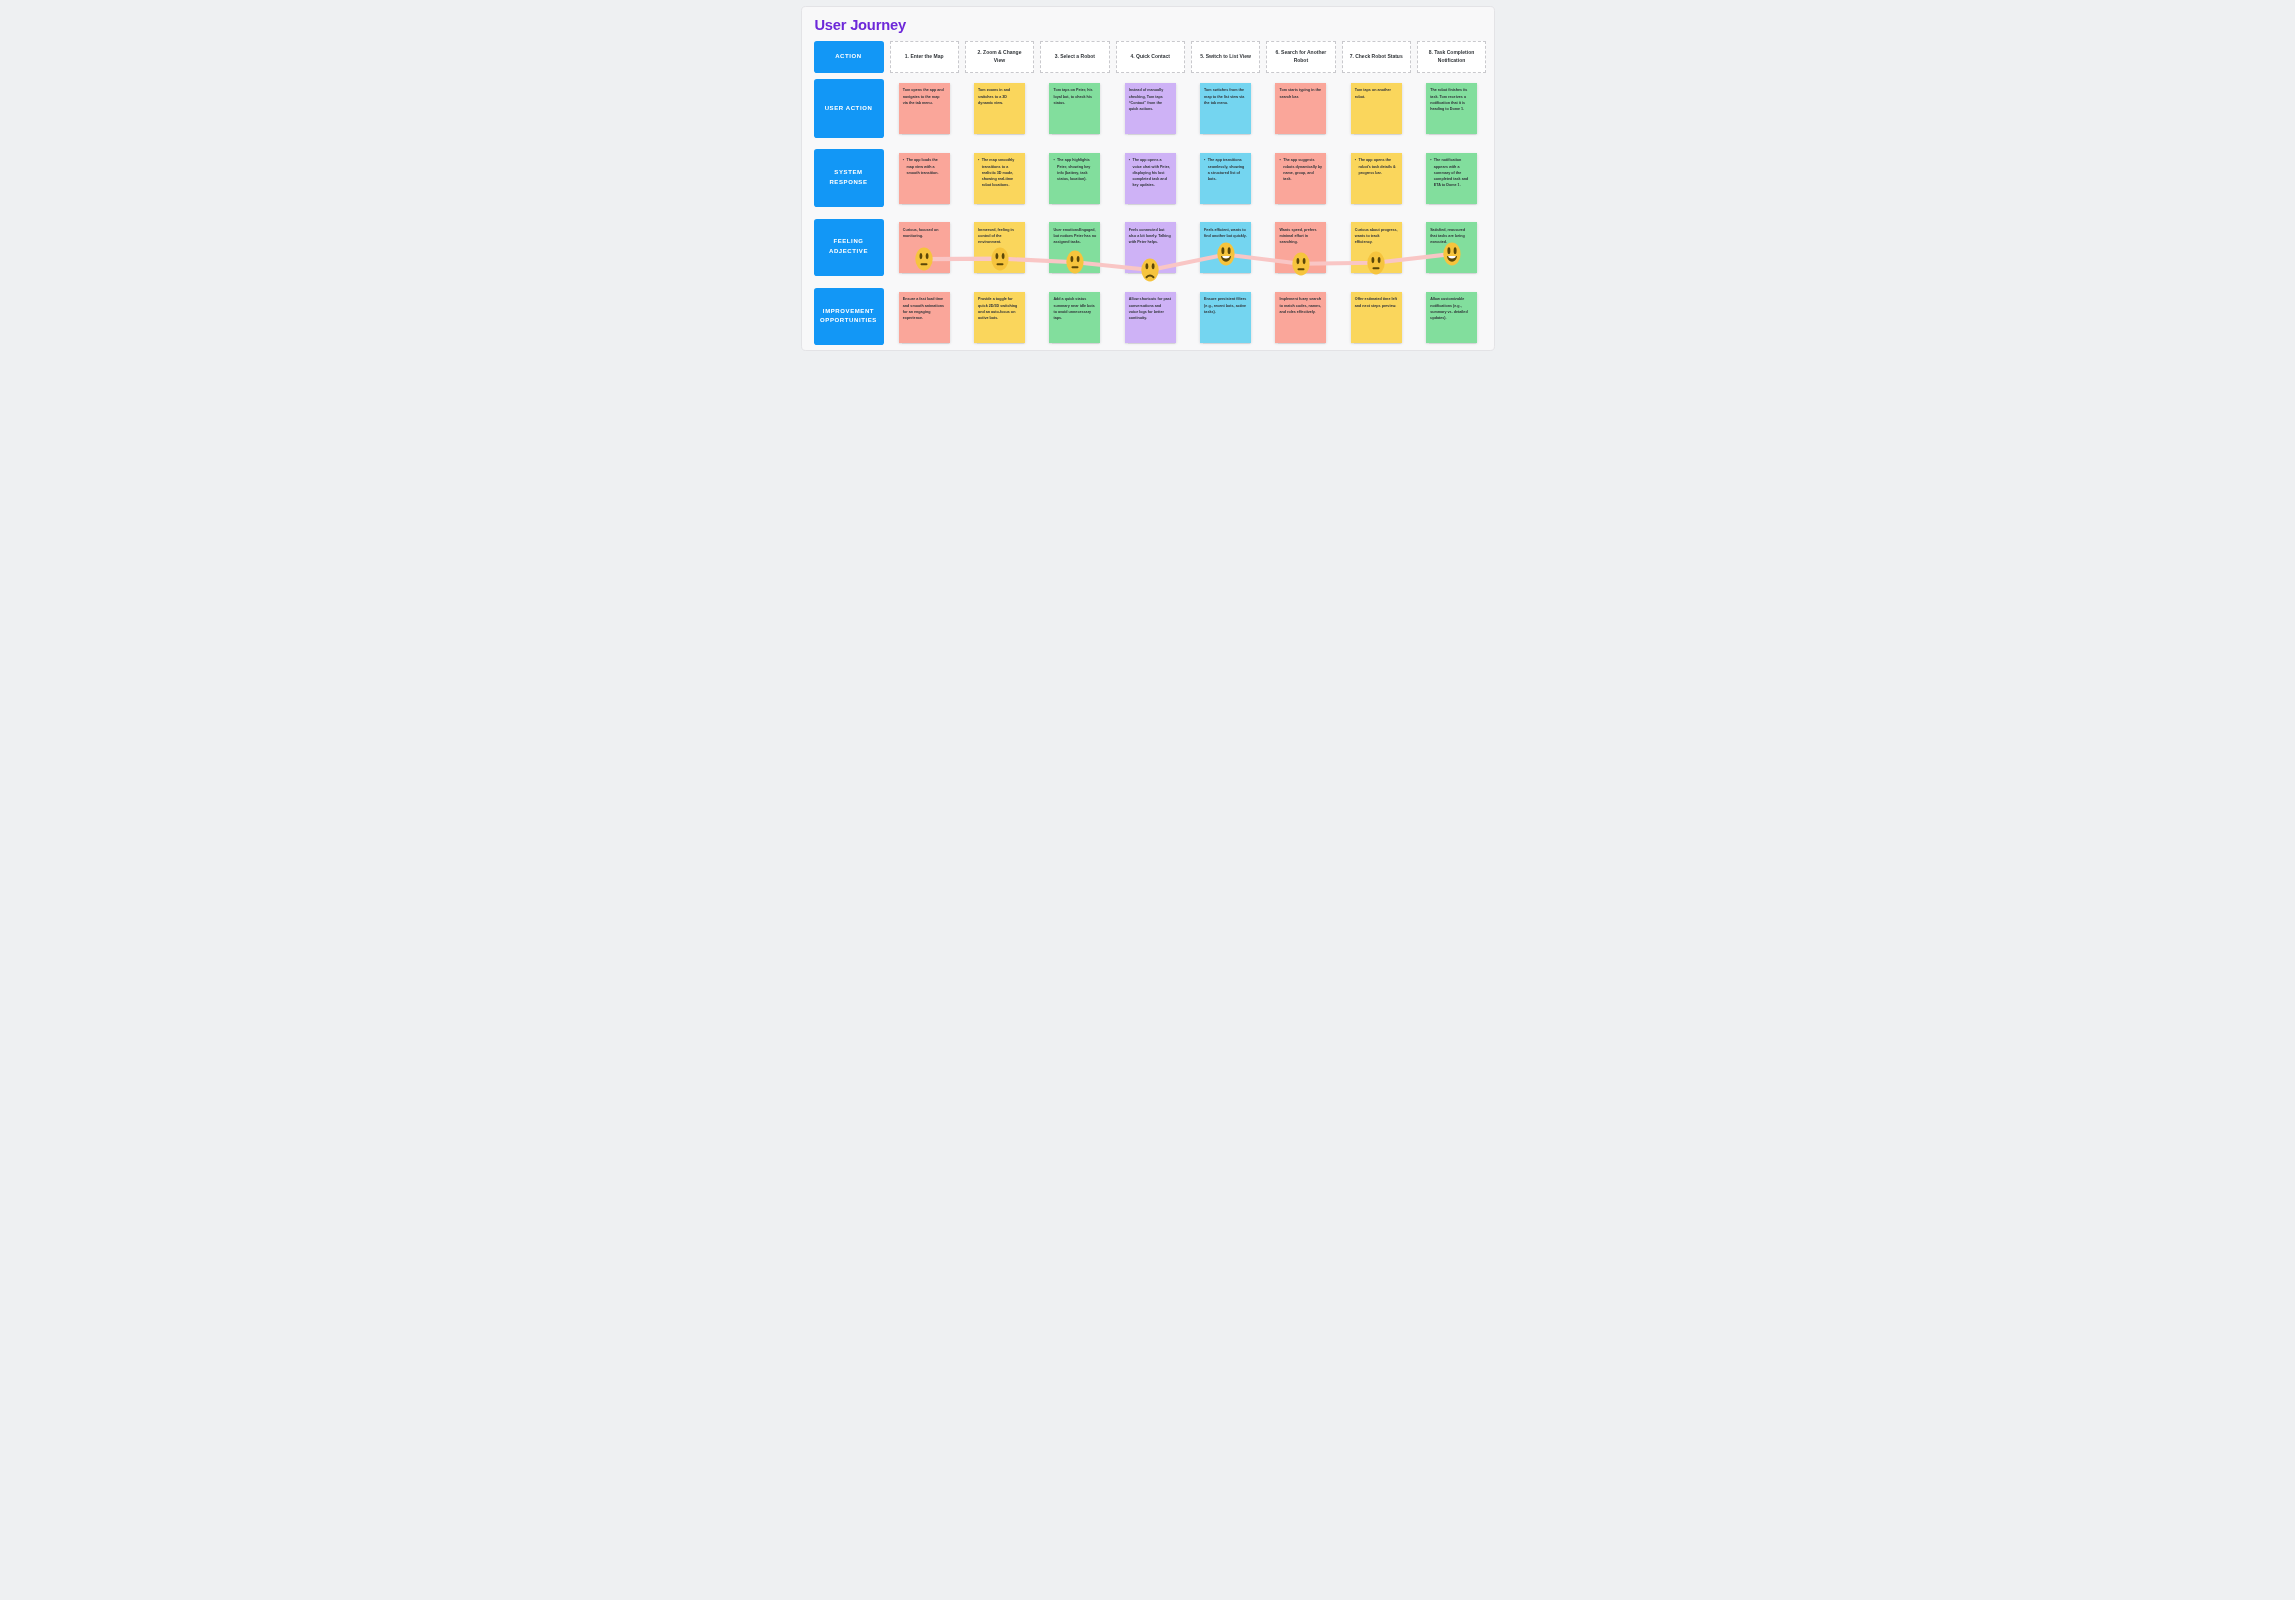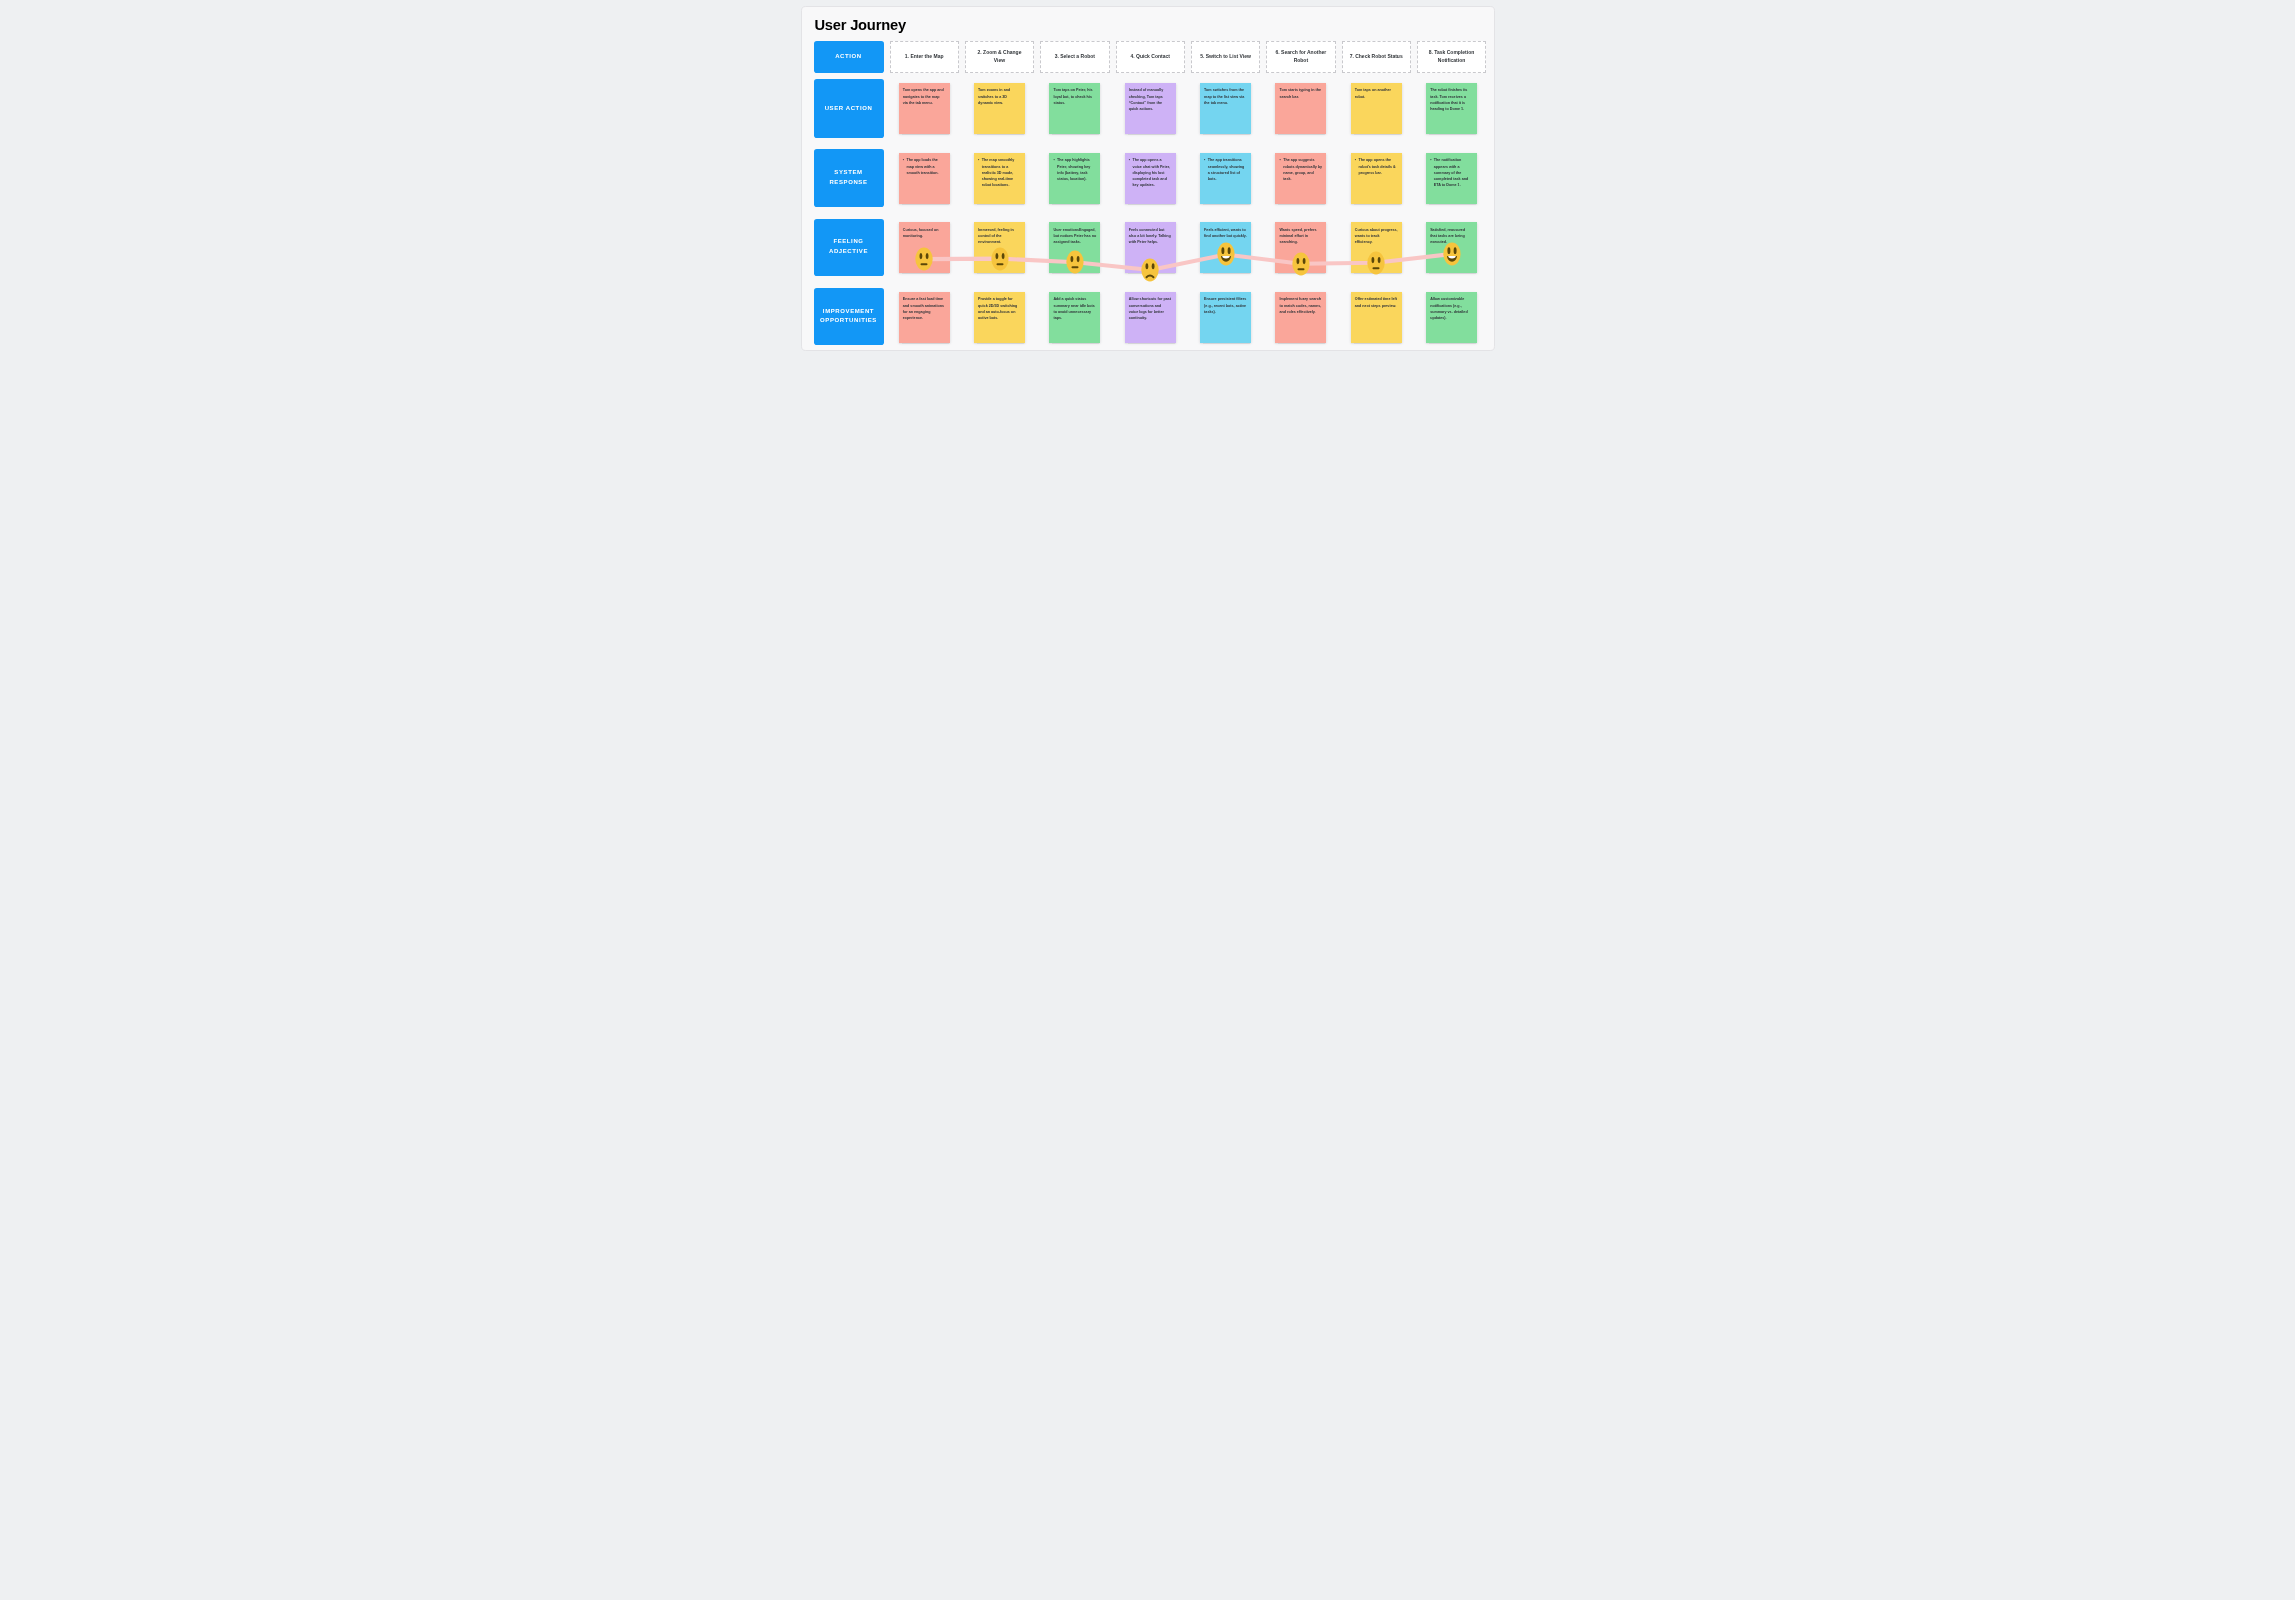--- a/index.html
+++ b/index.html
@@ -1,19 +1,19 @@
 <!DOCTYPE html>
 <html style="--blue: #1297F6;font-size:7.3px"><head>
 <meta charset="utf-8">
 <style>
   html,body{margin:0;padding:0;}
   body{background:#eef0f2;font-family:"Liberation Sans",sans-serif;min-width:705px;}
   .board{position:relative;width:694px;height:345px;margin:5.5px auto;background:#f8f8f9;
          border:0.5px solid #e3e3e6;border-radius:4.6px;padding:10px 7.3px 0 12px;box-sizing:border-box;}
-  .title{margin:0.9px 0 7.3px 0.9px;font-size:14.7px;font-weight:700;color:#000000;letter-spacing:-0.2px;}
+  .title{margin:0.9px 0 7.3px 0.9px;font-size:14.7px;font-weight:700;color:#6d28d9;letter-spacing:-0.2px;}
   .grid-row{display:grid;grid-template-columns:70px repeat(8,1fr);column-gap:6px;}
   .row-action{height:32px;margin-bottom:6.4px;}
   .row-user{height:59px;margin-bottom:11px;}
   .row-system{height:58px;margin-bottom:11.5px;}
   .row-feeling{height:57px;margin-bottom:12.4px;position:relative;}
   .row-improve{height:57px;}
   .label{background:var(--blue,#1297F6);border-radius:2.8px;color:#fff;font-weight:700;font-size:6px;
          letter-spacing:0.6px;display:flex;align-items:center;justify-content:center;text-align:center;
          line-height:1.6;padding:0 3.7px;}
   .hdr{background:#ffffff;border:0.9px dashed #c9c9cd;display:flex;align-items:center;justify-content:center;

